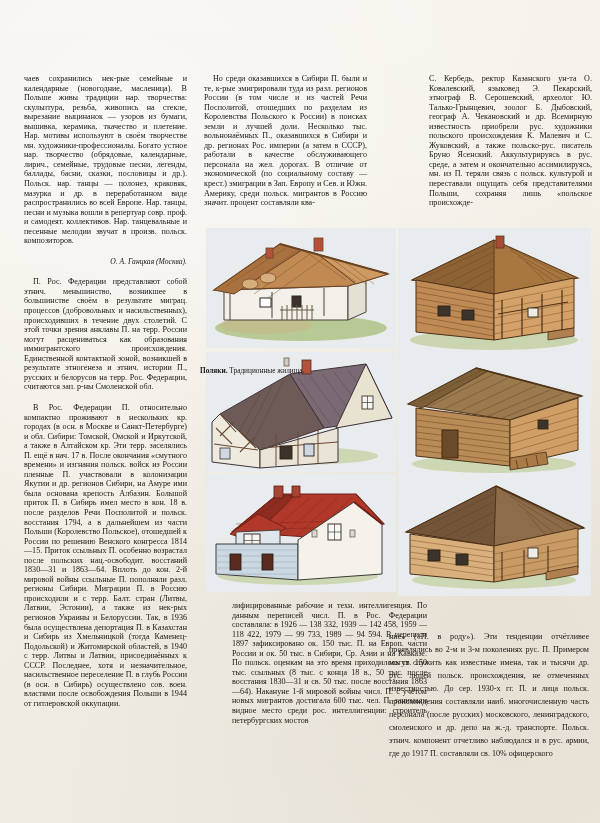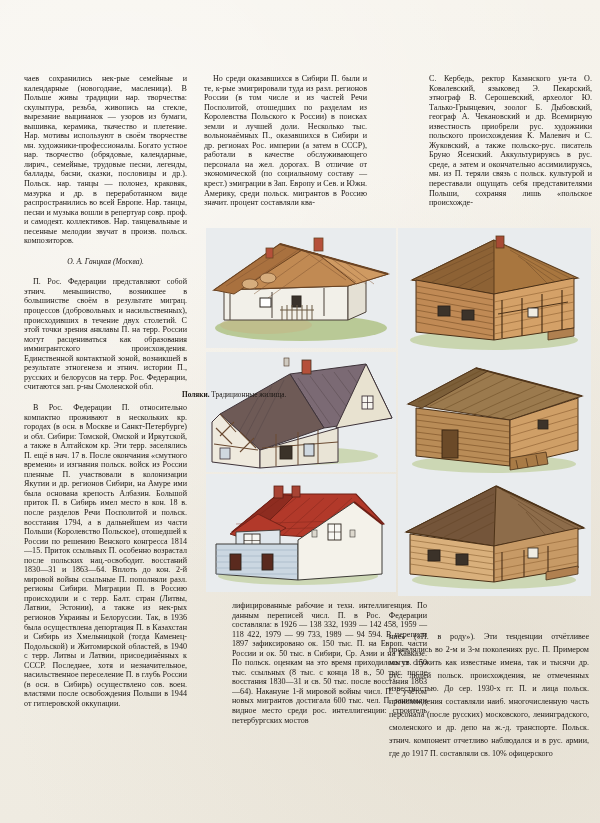--- a/index.html
+++ b/index.html
@@ -50,34 +50,34 @@
     hyphens:manual;
   }
   #col-left{left:13px;top:63px;}
   #col-mid{left:193px;top:63px;}
   #col-right{left:418px;top:63px;font-family:Liberation Serif, serif;}
 
   .col p{margin:11px;}
   .col p.ind{text-indent:9px;}
   .byline{
     margin-top:1px;
-    text-align:center;
+    text-align:right;
     font-style:italic;
     font-size:7.6px;
   }
 
   
   .figure{
     position:absolute;
     left:206px;top:228px;
     width:385px;height:392px;
   }
   .fig-caption{
-    position:absolute;left:182px;top:366px;width:192px;
-    font-size:7.3px;line-height:9px;margin-top:24px;
+    position:absolute;left:200px;top:366px;width:192px;
+    font-size:7.3px;line-height:9px;
   }
   .fig-caption b{font-weight:bold;}
 
   
   .ill{position:absolute;}
   .ill svg{display:block;}
 
   
   #mid-lower{
     position:absolute;left:196px;top:601px;width:195px;

